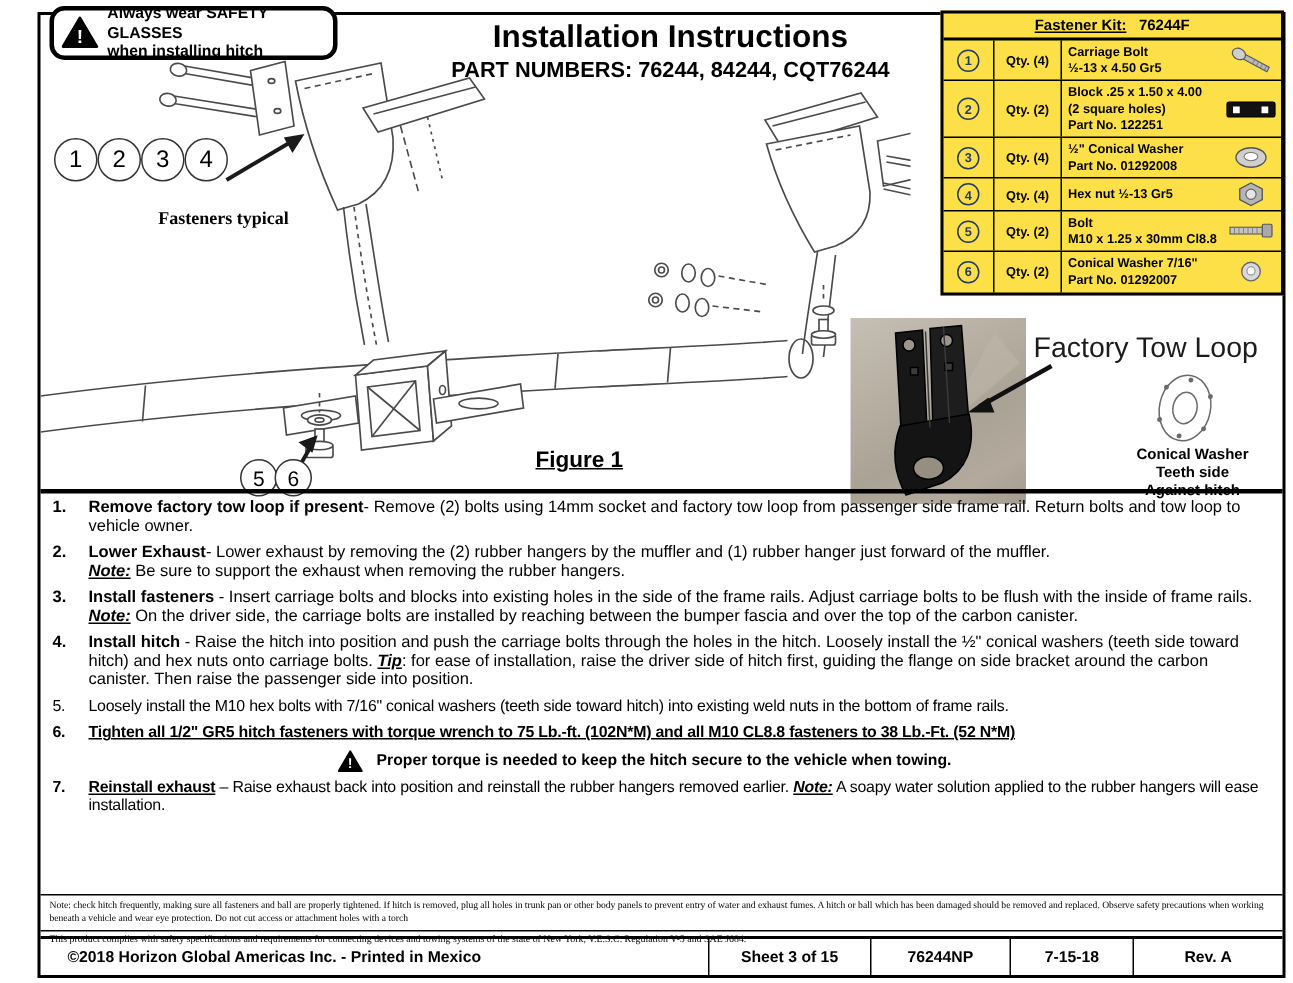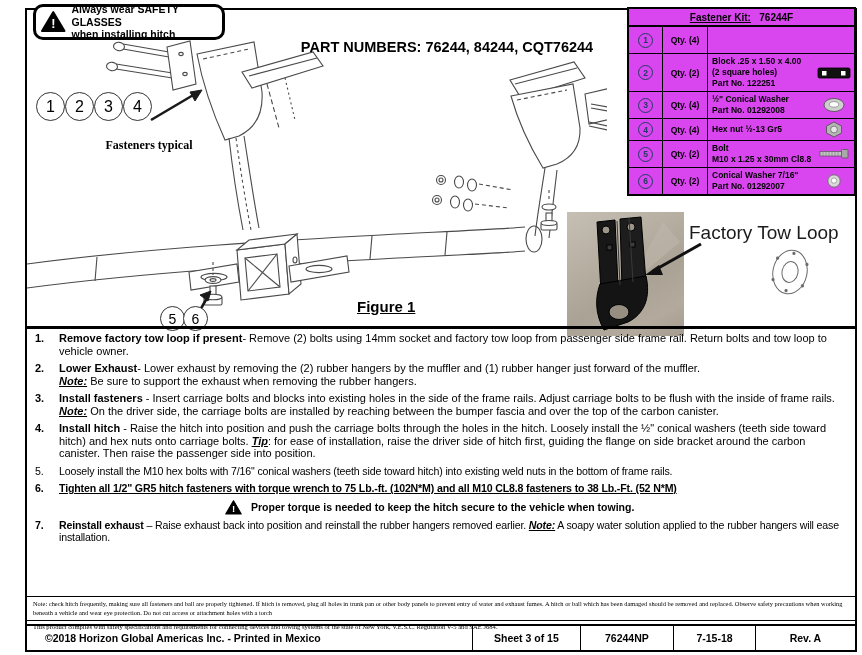--- a/index.html
+++ b/index.html
@@ -9,21 +9,21 @@
   
   .warn-box{position:absolute;left:6px;top:-6px;width:192px;height:36px;border:3px solid #000;border-radius:10px;
             background:#fff;display:flex;align-items:center;gap:6px;padding:1px 5px;box-sizing:border-box;z-index:20;}
   .warn-text{font-size:10.5px;font-weight:bold;line-height:1.22;}
 
   
   .title{position:absolute;left:205px;top:3px;width:430px;text-align:center;font-size:21px;font-weight:bold;z-index:6;}
   .subtitle{position:absolute;left:205px;top:29px;width:430px;text-align:center;font-size:14.5px;font-weight:bold;z-index:6;}
 
   
-  .kit{position:absolute;right:-1px;top:-3px;width:229px;border:2px solid #000;background:#d946ef;z-index:15;box-sizing:border-box;}
+  .kit{position:absolute;right:-1px;top:-3px;width:229px;border:2px solid #000;background:#fde047;z-index:15;box-sizing:border-box;}
   .kit-header{border-bottom:2px solid #000;text-align:center;font-size:10px;font-weight:bold;padding:3px 0 2px 0;}
   .kit-header .u{text-decoration:underline;}
   .kit-row{display:flex;border-bottom:1.5px solid #000;align-items:stretch;}
   .kit-row:last-child{border-bottom:none;}
   .kit-num{width:33px;min-width:33px;border-right:1.5px solid #000;display:flex;align-items:center;justify-content:center;}
   .circ{width:13px;height:13px;border:1.2px solid #233a66;border-radius:50%;display:flex;align-items:center;justify-content:center;
         font-size:8.5px;color:#233a66;font-weight:bold;}
   .kit-qty{width:44px;min-width:44px;border-right:1.5px solid #000;display:flex;align-items:center;justify-content:center;
            font-size:8.5px;font-weight:bold;}
   .kit-desc{flex:1;display:flex;align-items:center;justify-content:space-between;padding:2px 2px 2px 4px;}
@@ -50,21 +50,21 @@
                line-height:1.18;z-index:4;}
 
   
   .rule{position:absolute;left:0;right:0;top:316px;border-top:3px solid #000;z-index:7;}
   .instructions{position:absolute;left:8px;top:322px;width:812px;z-index:7;font-size:11px;line-height:12.5px;}
   .item{display:flex;margin-bottom:5px;}
   .inum{width:24px;min-width:24px;font-weight:bold;}
   .inum.plain{font-weight:normal;}
   .itext{flex:1;}
   b.lead{font-weight:bold;}
-  .u-lead{font-weight:bold;}
+  .u-lead{font-weight:bold;text-decoration:underline;}
   .note-label{font-weight:bold;font-style:italic;text-decoration:underline;}
   .bold-u{font-weight:bold;text-decoration:underline;}
   .cond{font-size:10.6px;letter-spacing:-0.15px;}
   .torque{display:flex;align-items:center;gap:9px;margin:1px 0 4px 190px;font-size:10.5px;font-weight:bold;}
 
   
   .fineprint{position:absolute;left:0;right:0;top:586px;border-top:1px solid #000;z-index:7;}
   .fineprint .p1{font-family:"Liberation Serif",serif;font-size:6.4px;line-height:1.45;padding:2px 6px 2px 6px;}
   .fineprint .p2{font-family:"Liberation Serif",serif;font-size:6.6px;border-top:1px solid #000;padding:2px 6px;}
   .footer{position:absolute;left:0;right:0;bottom:0;height:24px;border-top:2px solid #000;display:flex;z-index:8;
@@ -82,34 +82,50 @@
     <svg width="27" height="24" viewBox="0 0 27 24">
       <path d="M13.5 1 L26 22 L1 22 Z" fill="#000" stroke="#000" stroke-width="2" stroke-linejoin="round"></path>
       <text x="13.5" y="19" text-anchor="middle" font-size="14" font-weight="bold" fill="#fff" font-family="Liberation Sans, sans-serif">!</text>
     </svg>
     <div class="warn-text">
       <div>Always wear SAFETY GLASSES</div>
       <div>when installing hitch</div>
     </div>
   </div>
 
+  <div class="title">Installation Instructions</div>
   <div class="subtitle">PART NUMBERS: 76244, 84244, CQT76244</div>
 
   <div class="kit">
     <div class="kit-header">
       <span class="u">Fastener Kit:</span>
       <span>&nbsp;</span>
       <span>76244F</span>
     </div>
 
     <div class="kit-row rh1">
       <div class="kit-num">
           <span class="circ">1</span>
         </div>
       <div class="kit-qty">Qty. (4)</div>
+      <div class="kit-desc">
+          <div class="kit-lines">
+        <div>Carriage Bolt</div>
+        <div>½-13 x 4.50 Gr5</div>
+          </div>
+        <span class="kit-icon">
+          <svg width="32" height="22" viewBox="0 0 32 22">
+              <g transform="rotate(28 16 11)">
+            <rect x="9" y="9.5" width="20" height="3.4" fill="#b9b9b9" stroke="#555" stroke-width="0.7"></rect>
+            <path d="M18 9.5 v3.4 M21 9.5 v3.4 M24 9.5 v3.4 M27 9.5 v3.4" stroke="#777" stroke-width="0.6"></path>
+            <ellipse cx="7" cy="11.2" rx="4.6" ry="3.6" fill="#cfcfcf" stroke="#555" stroke-width="0.8"></ellipse>
+              </g>
+            </svg>
+        </span>
+      </div>
     </div>
 
     <div class="kit-row rh2">
       <div class="kit-num">
           <span class="circ">2</span>
         </div>
       <div class="kit-qty">Qty. (2)</div>
       <div class="kit-desc">
           <div class="kit-lines">
         <div>Block .25 x 1.50 x 4.00</div>
@@ -341,20 +357,25 @@
       <ellipse cx="26" cy="26" rx="17" ry="22"></ellipse>
       <ellipse cx="26" cy="26" rx="8" ry="10.5"></ellipse>
       <circle cx="26" cy="7" r="1.1" fill="#6a6a6a"></circle>
         <circle cx="26" cy="45" r="1.1" fill="#6a6a6a"></circle>
       <circle cx="11" cy="15" r="1.1" fill="#6a6a6a"></circle>
         <circle cx="41" cy="15" r="1.1" fill="#6a6a6a"></circle>
       <circle cx="11" cy="37" r="1.1" fill="#6a6a6a"></circle>
         <circle cx="41" cy="37" r="1.1" fill="#6a6a6a"></circle>
     </g>
   </svg>
+  <div class="washer-note">
+    <div>Conical Washer</div>
+    <div>Teeth side</div>
+    <div>Against hitch</div>
+  </div>
 
   <div class="rule"></div>
 
   <div class="instructions">
 
     <div class="item">
       <span class="inum">1.</span>
       <span class="itext"><b class="lead">Remove factory tow loop if present</b><span>- </span><span>Remove (2) bolts using 14mm socket and factory tow loop from passenger side frame rail. Return bolts and tow loop to vehicle owner.</span></span>
     </div>
 

